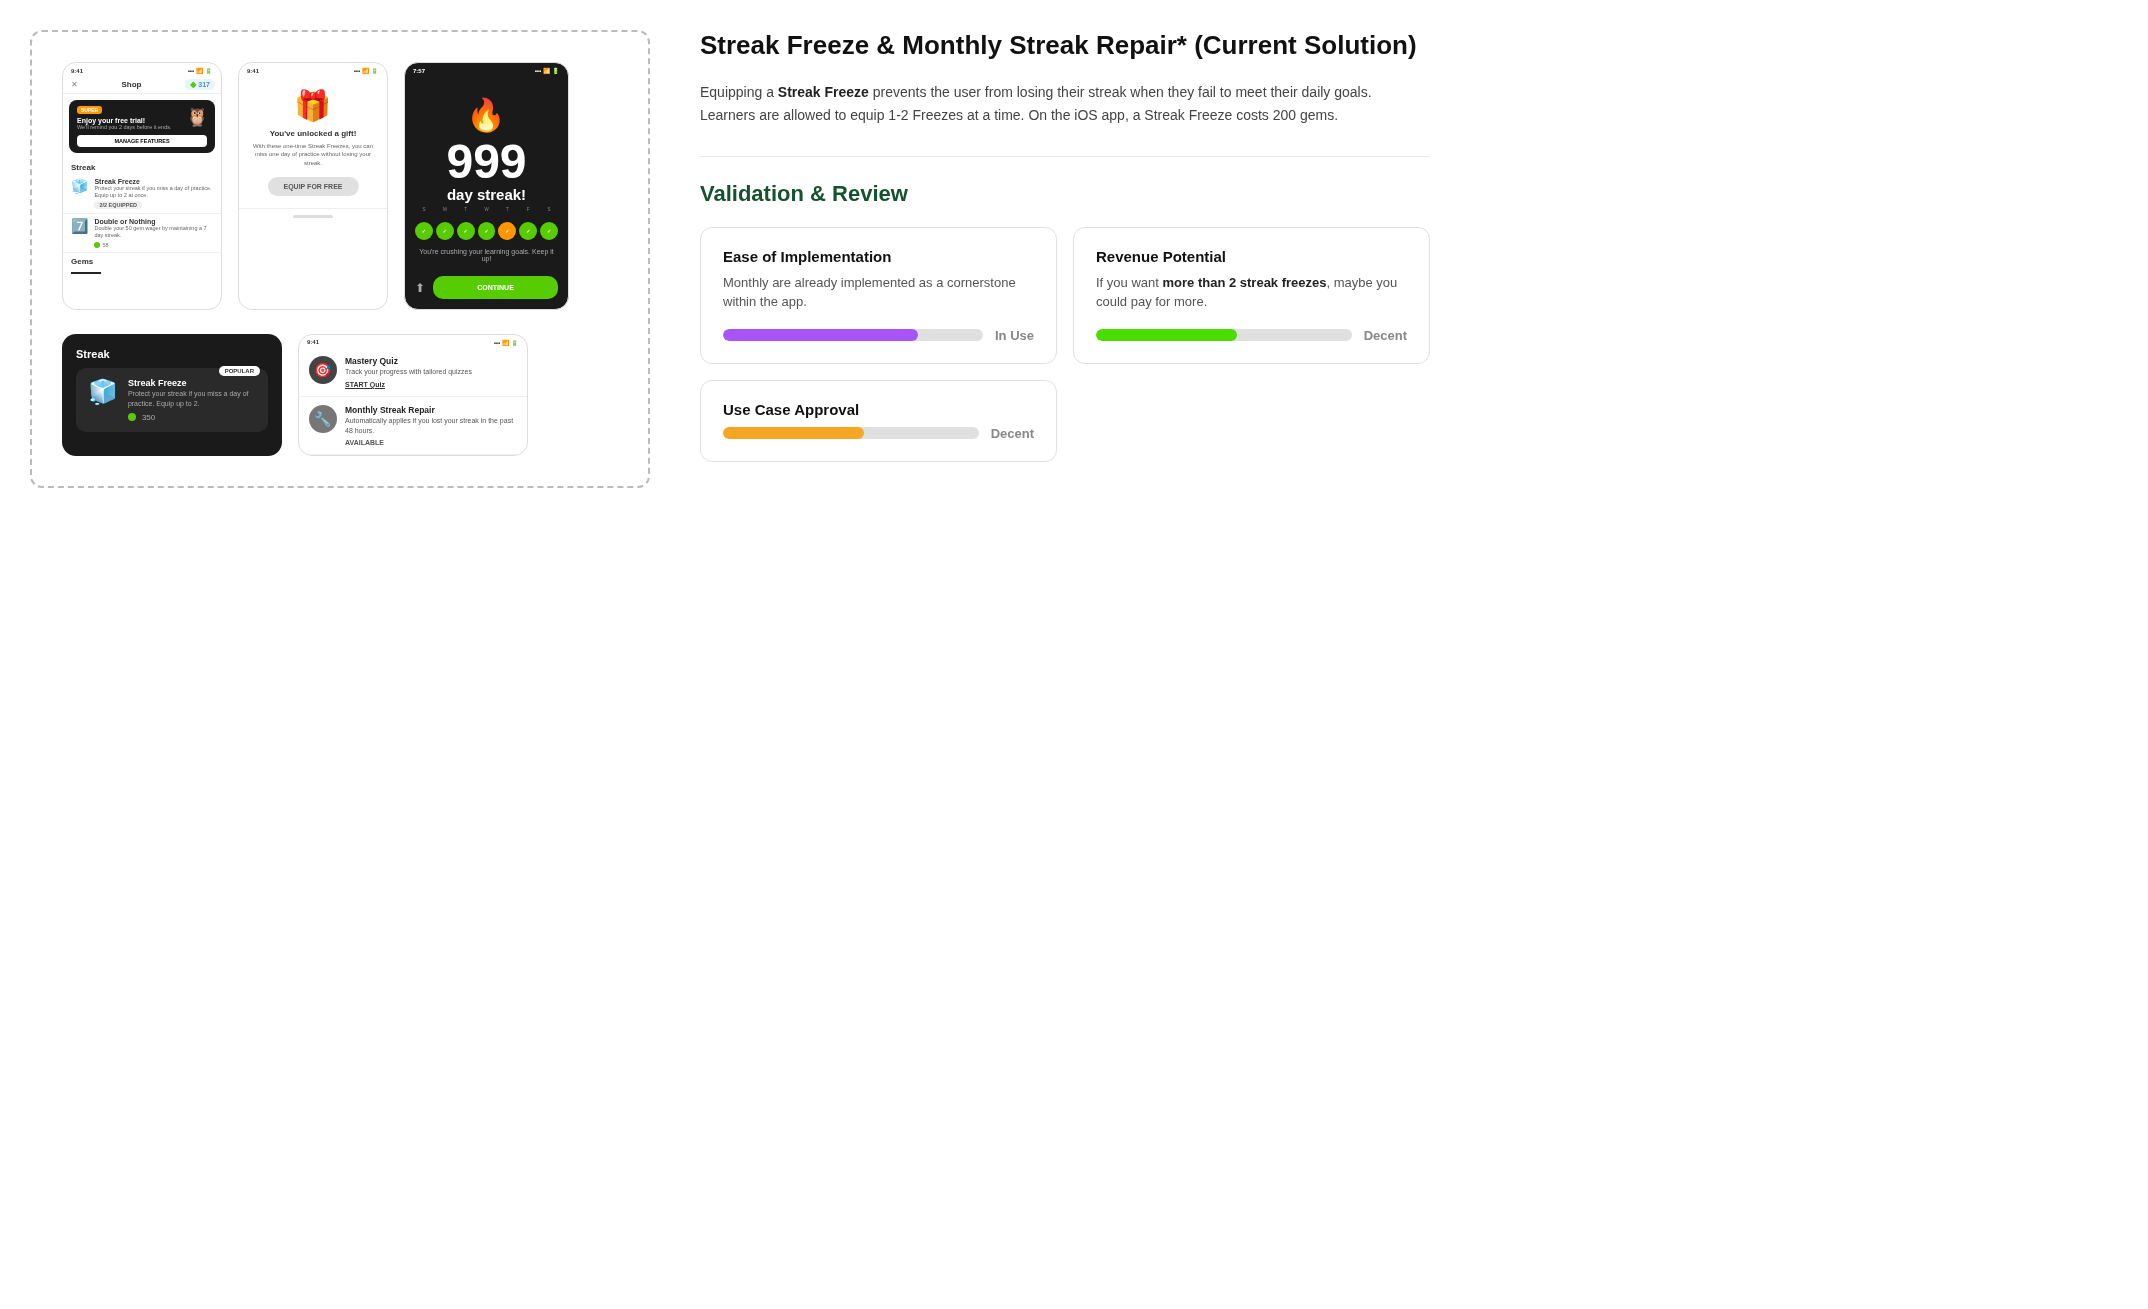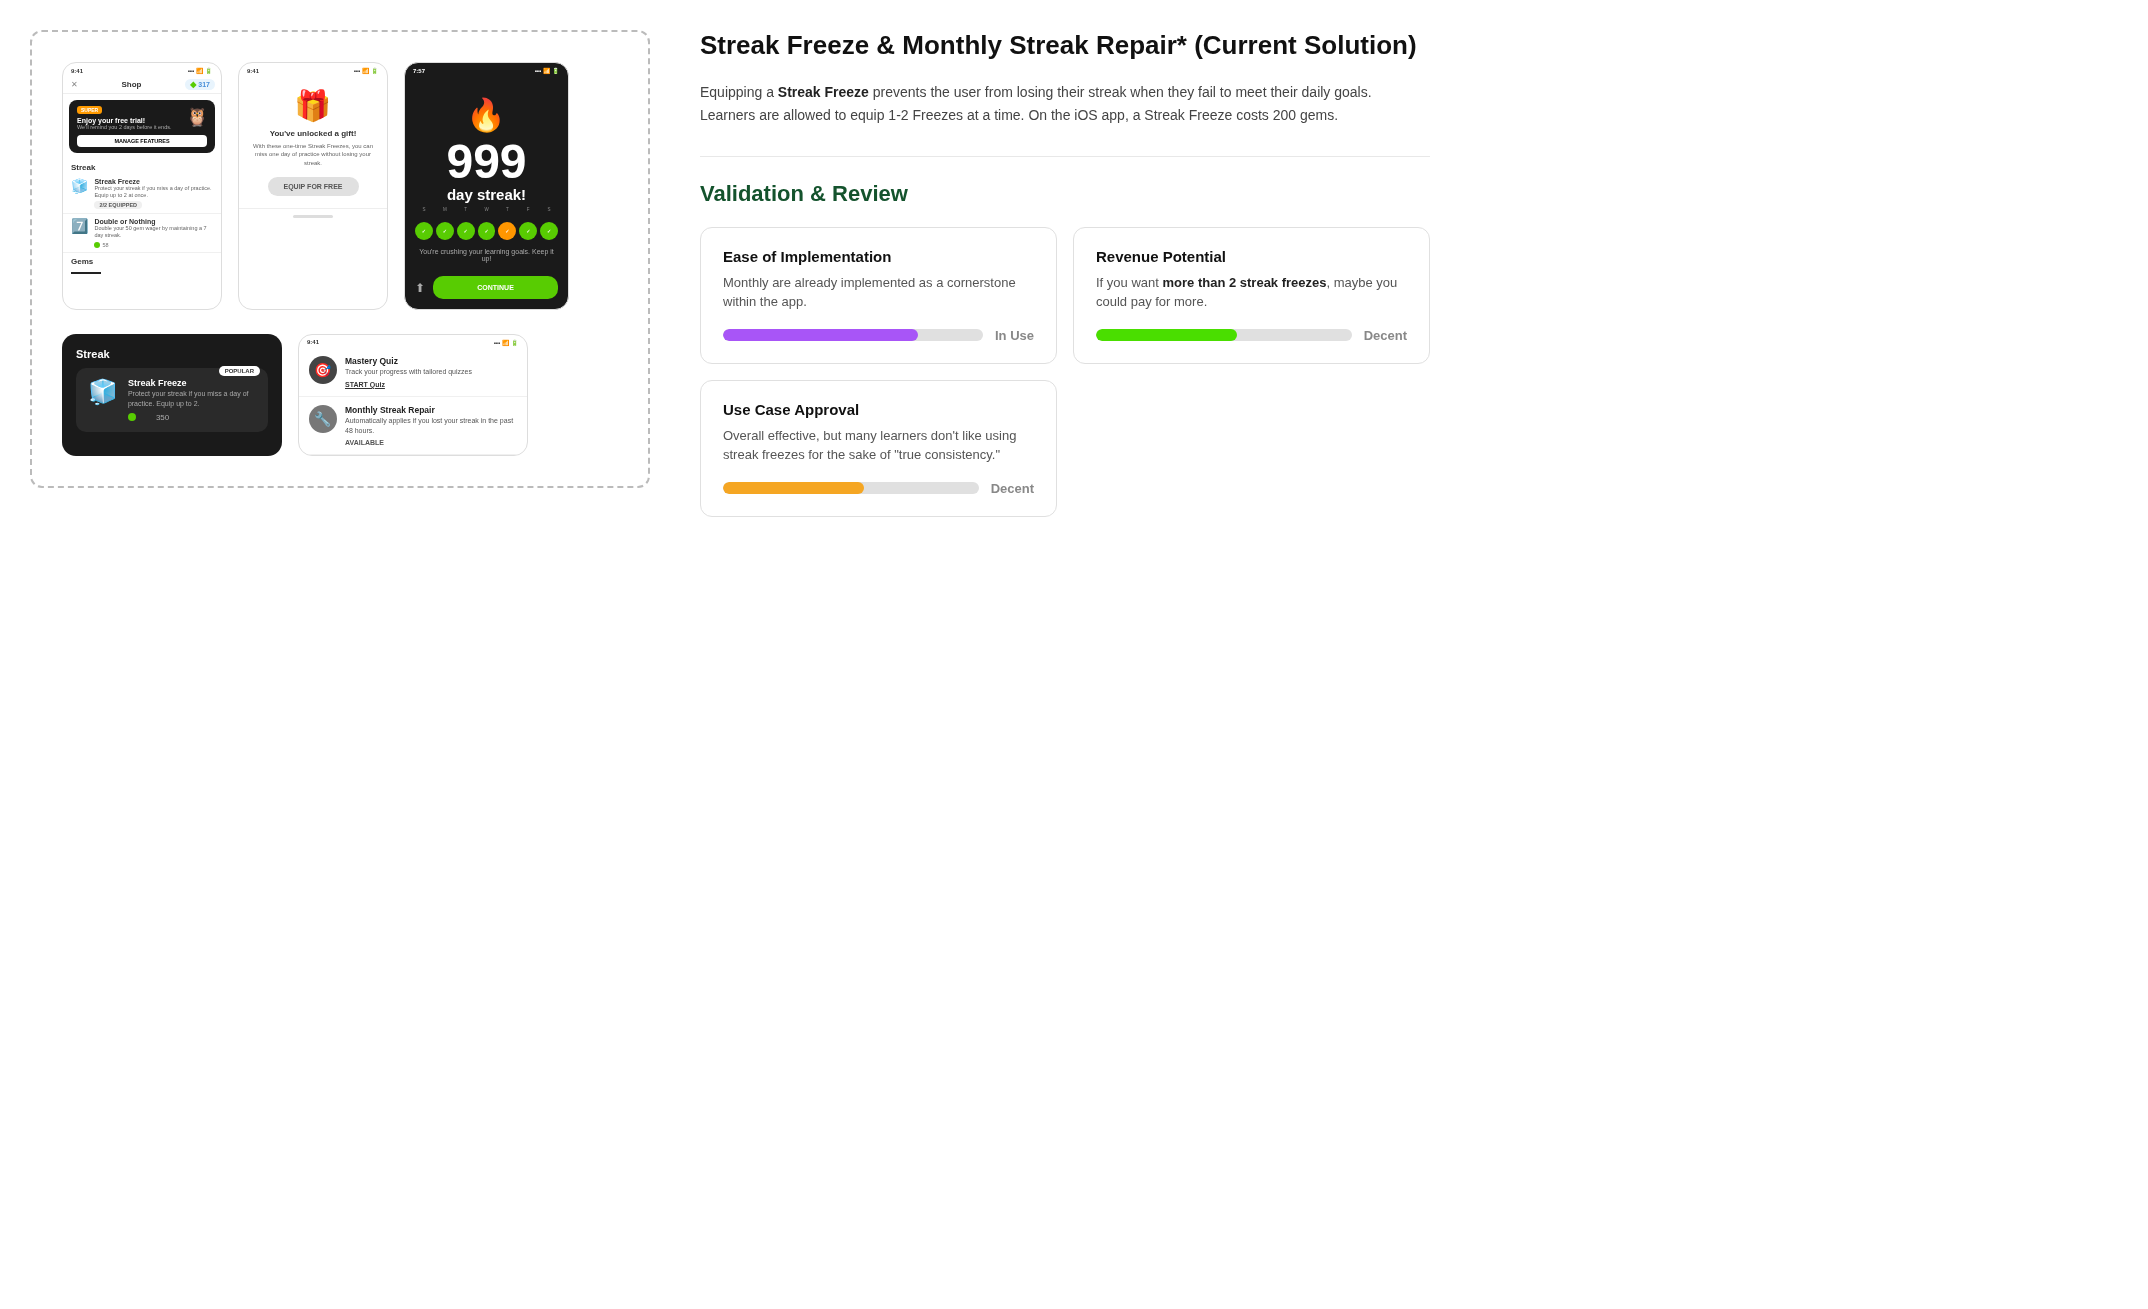--- a/index.html
+++ b/index.html
@@ -146,21 +146,21 @@
     .streak-card-title { font-size: 11px; font-weight: 700; margin-bottom: 8px; }
     .streak-item {
       display: flex; align-items: flex-start; gap: 10px;
       background: #2a2a2a; border-radius: 10px; padding: 10px 12px;
       position: relative;
     }
     .streak-item-icon { font-size: 24px; flex-shrink: 0; }
     .streak-item-info { flex: 1; }
     .streak-item-name { font-size: 9px; font-weight: 700; color: #fff; }
     .streak-item-desc { font-size: 7px; color: #aaa; line-height: 1.4; margin-top: 1px; }
-    .streak-item-price { font-size: 8px; color: #aaa; margin-top: 4px; display: flex; align-items: center; gap: 20px; }
+    .streak-item-price { font-size: 8px; color: #aaa; margin-top: 4px; display: flex; align-items: center; gap: 6px; }
     .gem-green { display: inline-block; width: 8px; height: 8px; background: #58cc02; border-radius: 50%; }
     .popular-badge {
       position: absolute; top: -2px; right: 8px;
       background: #fff; color: #333; font-size: 6px; font-weight: 700;
       padding: 2px 6px; border-radius: 8px;
     }
 
     
     .quiz-phone {
       background: #fff; border: 1.5px solid #ddd; border-radius: 14px;
@@ -418,21 +418,20 @@
           <div class="progress-bar-bg">
             <div class="progress-bar-fill green-fill" style="width:55%;"></div>
           </div>
           <span class="progress-label">Decent</span>
         </div>
       </div>
 
 
       <div class="val-card">
         <div class="val-card-title">Use Case Approval</div>
-        <div class="val-card-desc">Overall effective, but many learners don't like using streak freezes for the sake of "true consistency."</div>
         <div class="progress-row">
           <div class="progress-bar-bg">
             <div class="progress-bar-fill yellow-fill" style="width:55%;"></div>
           </div>
           <span class="progress-label">Decent</span>
         </div>
       </div>
 
     </div>
   </div>

